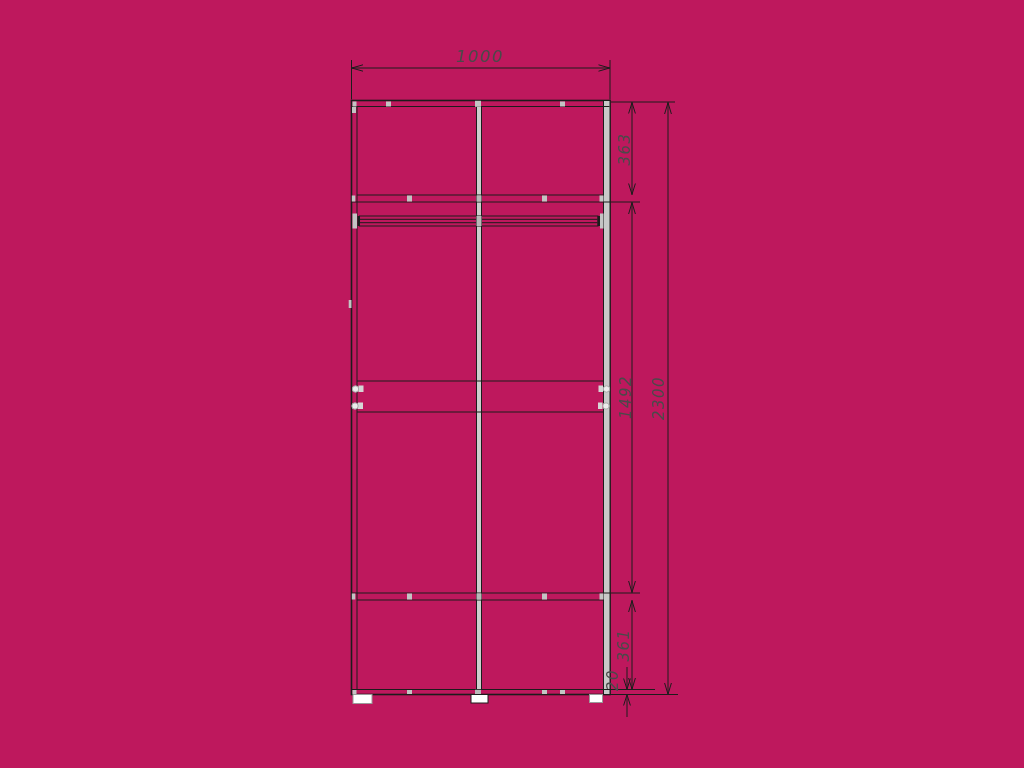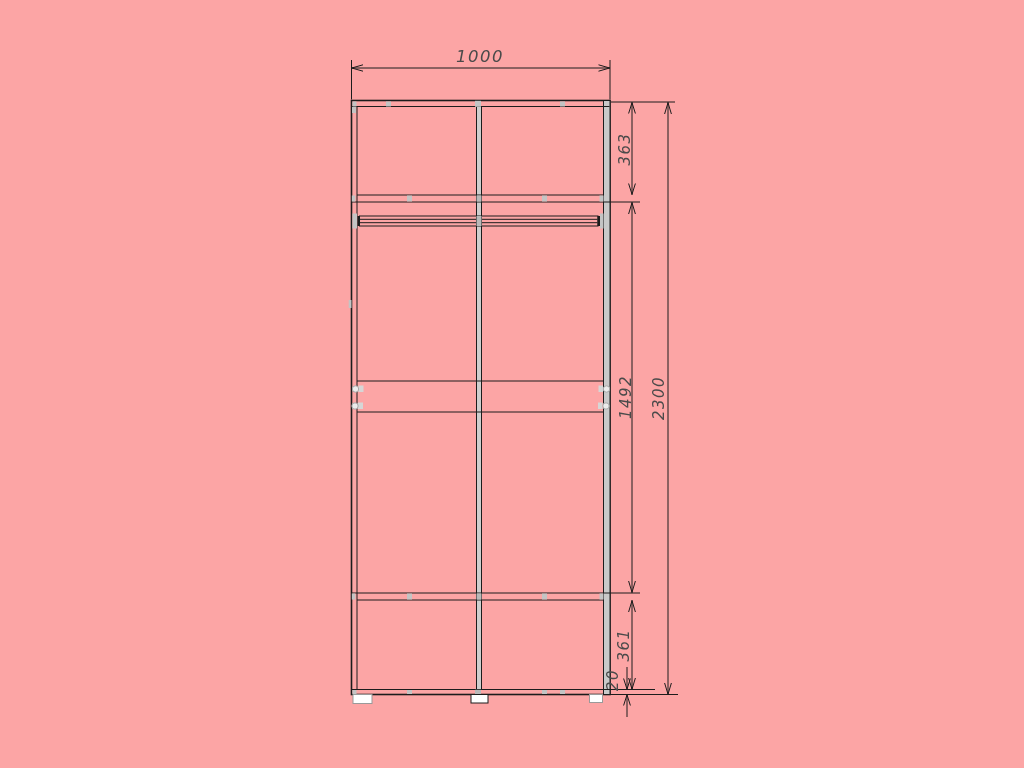--- a/index.html
+++ b/index.html
@@ -1,19 +1,19 @@
 <!DOCTYPE html>
 <html><head>
 <meta charset="utf-8">
 <style>
   html,body{margin:0;padding:0;background:#ffffff;}
   .canvas{
     position:relative;
     width:1024px;height:768px;
-    background:#fca5a5;
+    background:#be185d;
     overflow:hidden;
     font-family:"DejaVu Sans", sans-serif;
   }
   svg{position:absolute;left:0;top:0;}
   .ln{stroke:#1c1c1c;stroke-width:1;fill:none;}
   .ln-thick{stroke:#1c1c1c;stroke-width:1.6;fill:none;}
   .arrow{stroke:#1c1c1c;stroke-width:1;fill:none;}
   .panel-gray{fill:#c9c9c9;stroke:#1c1c1c;stroke-width:1;}
   .divider-gray{fill:#cecece;stroke:#1c1c1c;stroke-width:1;}
   .tick{fill:#c4c4c4;stroke:none;}

